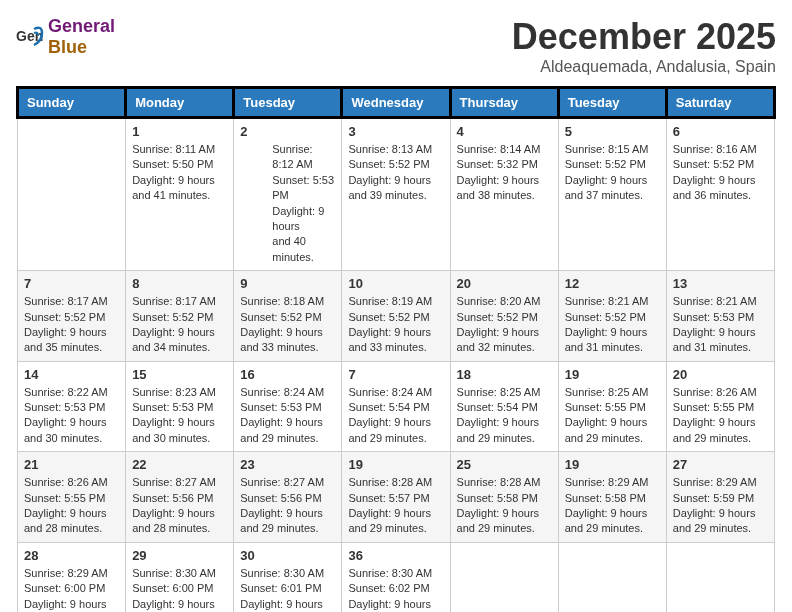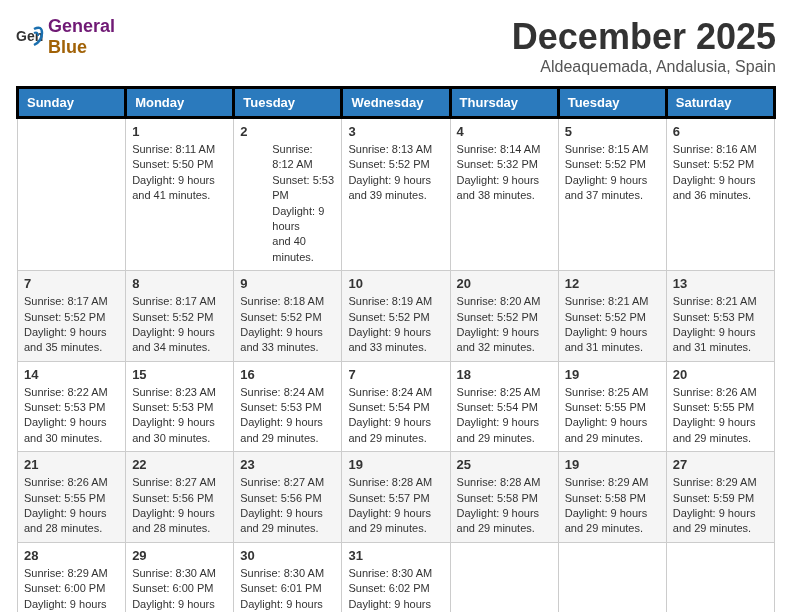--- a/index.html
+++ b/index.html
@@ -334,21 +334,21 @@
 and 30 minutes.</div>
         </td>
         <td>
           <span class="day-number">30</span>
           <div class="day-info" style="white-space: pre-line;">Sunrise: 8:30 AM
 Sunset: 6:01 PM
 Daylight: 9 hours
 and 31 minutes.</div>
         </td>
         <td>
-          <span class="day-number">31</span>
+          <span class="day-number">36</span>
           <div class="day-info" style="white-space: pre-line;">Sunrise: 8:30 AM
 Sunset: 6:02 PM
 Daylight: 9 hours
 and 31 minutes.</div>
         </td>
         <td class="empty-cell"></td>
         <td class="empty-cell"></td>
         <td class="empty-cell"></td>
       </tr>
     </tbody>

